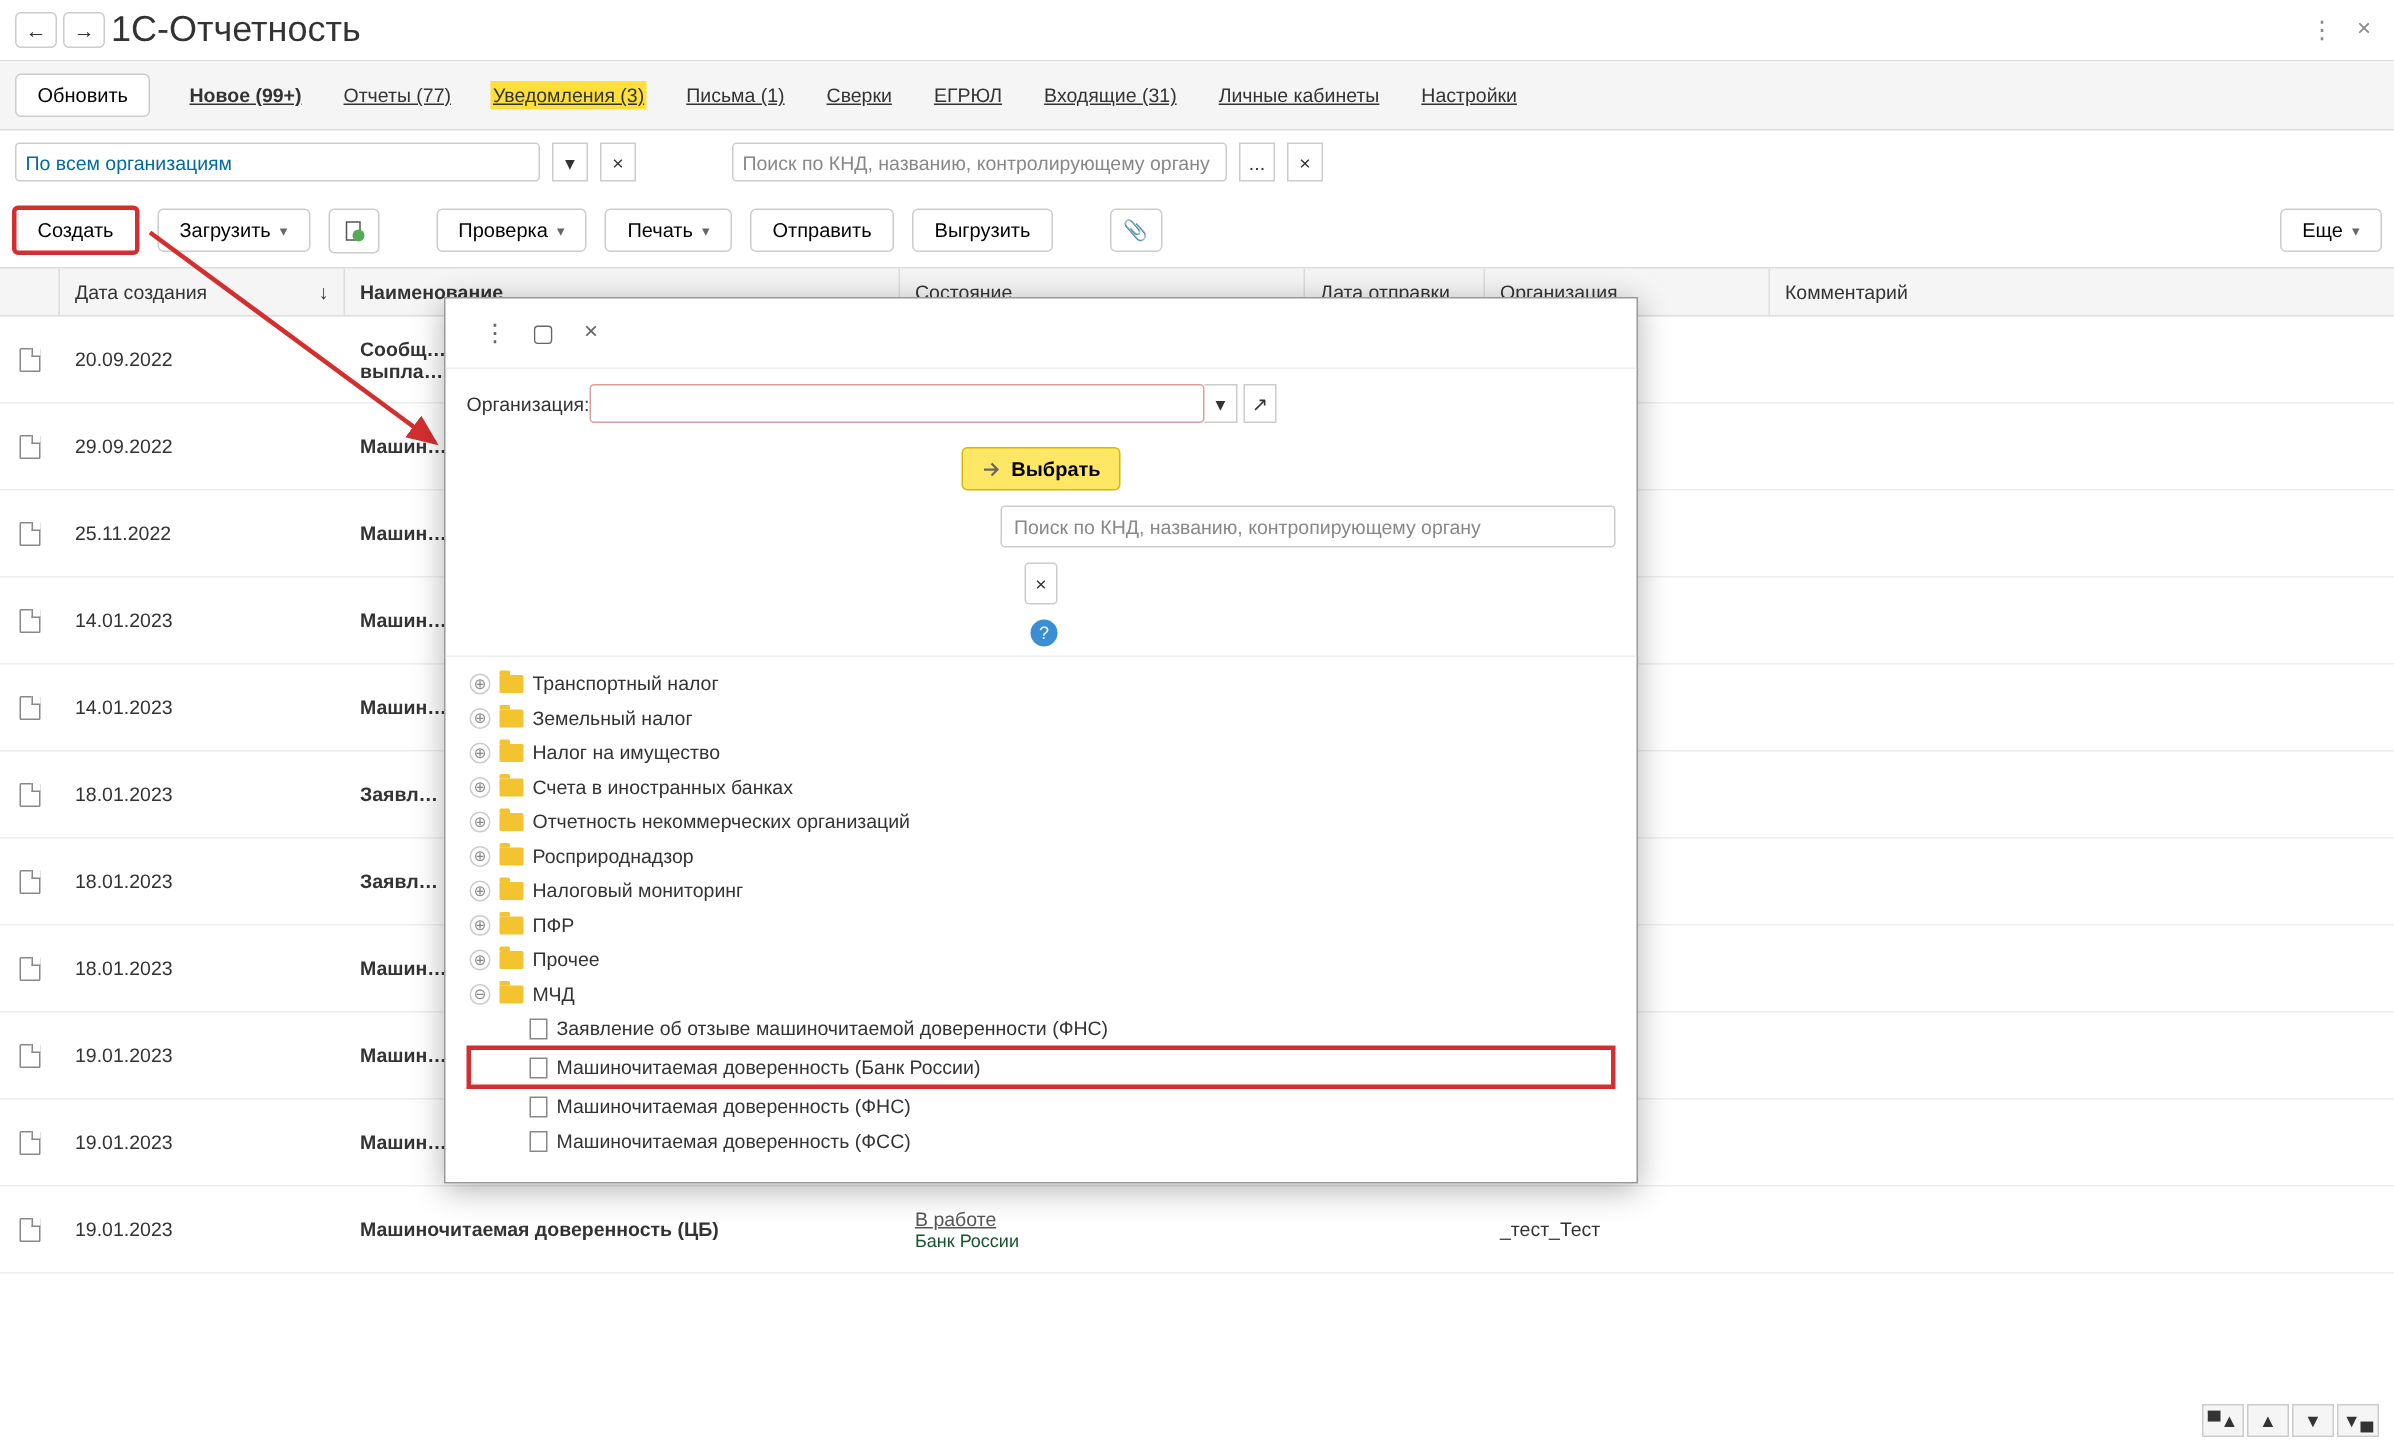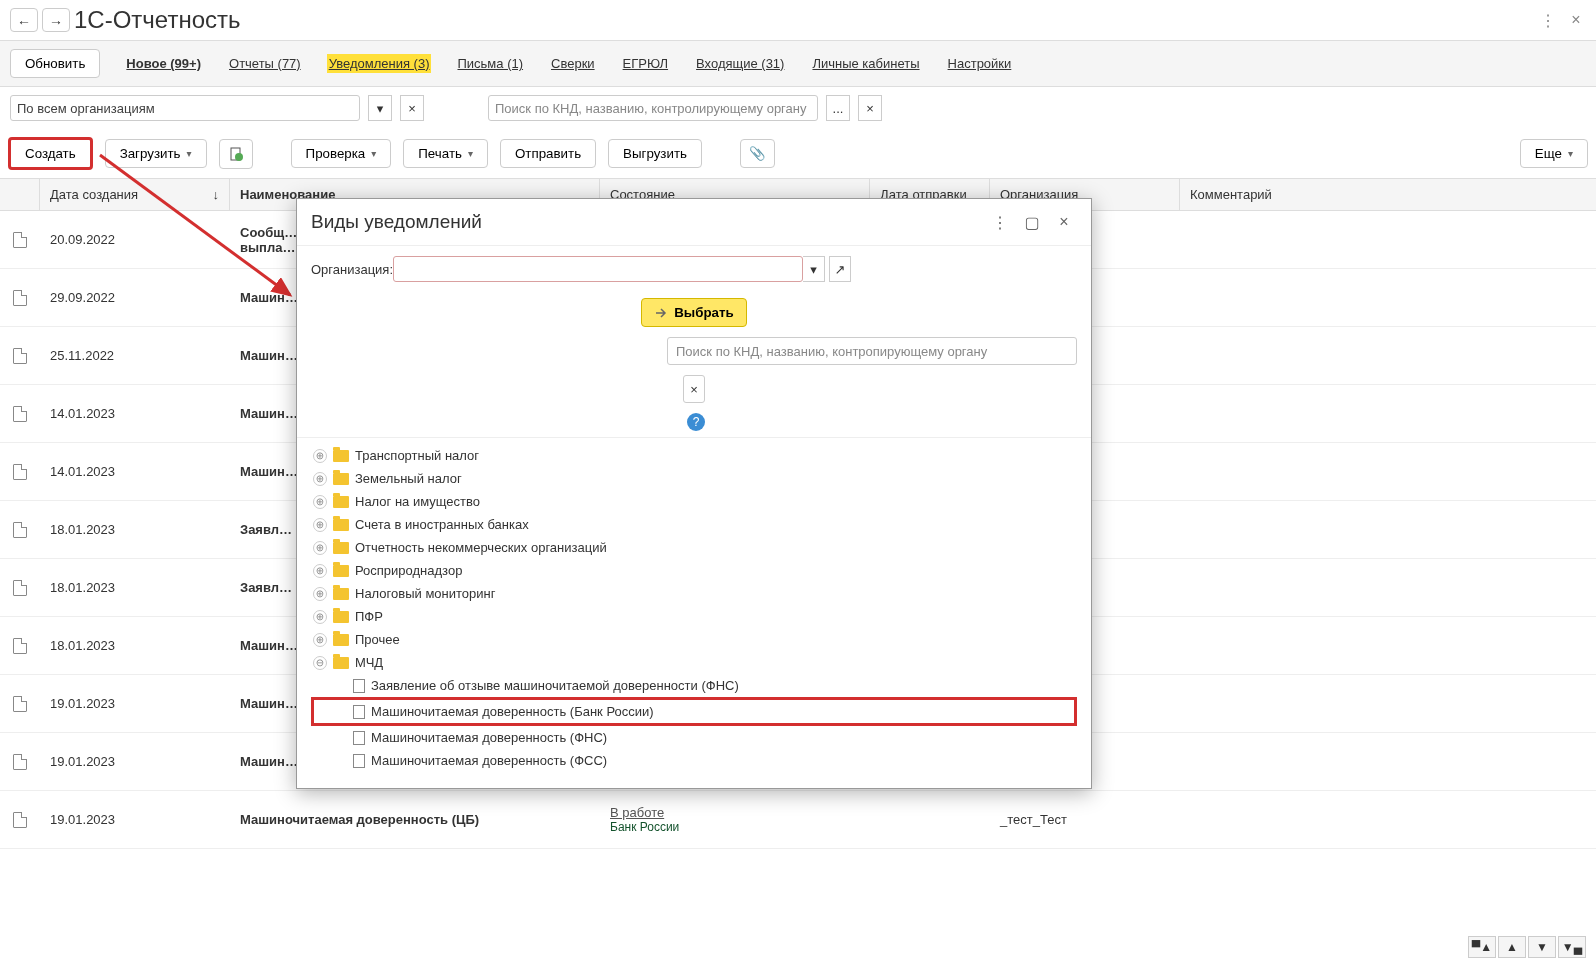--- a/index.html
+++ b/index.html
@@ -11,21 +11,21 @@
 .title-spacer { flex: 1; }
 .title-icon { width: 20px; height: 20px; margin-left: 8px; cursor: pointer; display: flex; align-items: center; justify-content: center; color: #888; font-size: 16px; }
 
 .tabs-bar { display: flex; align-items: center; padding: 8px 10px; background: #f5f5f5; border-bottom: 1px solid #ddd; gap: 24px; }
 .refresh-btn { padding: 6px 14px; border: 1px solid #ccc; background: #fff; border-radius: 4px; cursor: pointer; }
 .tab-link { color: #333; text-decoration: underline; cursor: pointer; padding: 2px 2px; }
 .tab-link.bold { font-weight: bold; }
 .tab-link.highlight { background: #ffe03a; }
 
 .filter-bar { display: flex; align-items: center; padding: 8px 10px; gap: 8px; }
-.org-select { width: 350px; height: 26px; border: 1px solid #ccc; border-radius: 3px; padding: 0 6px; color: #404040; display: flex; align-items: center; }
+.org-select { width: 350px; height: 26px; border: 1px solid #ccc; border-radius: 3px; padding: 0 6px; color: #0369a1; display: flex; align-items: center; }
 .small-btn { width: 24px; height: 26px; border: 1px solid #ccc; background: #fff; cursor: pointer; display: flex; align-items: center; justify-content: center; }
 .search-input { width: 330px; height: 26px; border: 1px solid #ccc; border-radius: 3px; padding: 0 6px; color: #888; display: flex; align-items: center; margin-left: 38px; }
 
 .toolbar { display: flex; align-items: center; padding: 8px 8px; gap: 12px; }
 .btn { padding: 6px 14px; border: 1px solid #ccc; background: #fff; border-radius: 4px; cursor: pointer; display: flex; align-items: center; gap: 4px; }
 .btn.highlight-red { border: 3px solid #d32f2f; }
 .btn.icon-only { padding: 6px 8px; }
 .toolbar-spacer { flex: 1; }
 .dropdown-arrow { font-size: 10px; color: #666; margin-left: 2px; }
 
@@ -306,21 +306,20 @@
   <defs>
       <marker id="arrowhead" markerWidth="8" markerHeight="8" refX="6" refY="3" orient="auto">
         <polygon points="0 0, 7 3, 0 6" fill="#d32f2f"></polygon>
       </marker>
     </defs>
   <line x1="5" y1="5" x2="195" y2="145" stroke="#d32f2f" stroke-width="3" marker-end="url(#arrowhead)"></line>
 </svg>
 
 <div class="dialog">
   <div class="dialog-title">
-    <div class="dialog-title-text">Виды уведомлений</div>
     <div class="dialog-title-btn">⋮</div>
     <div class="dialog-title-btn">▢</div>
     <div class="dialog-title-btn">×</div>
   </div>
   <div class="dialog-org-row">
     <span>Организация:</span>
     <div style="display:flex;">
       <div class="dialog-org-input"></div>
       <div class="dialog-org-dd">▾</div>
       <div class="dialog-org-ext">↗</div>

